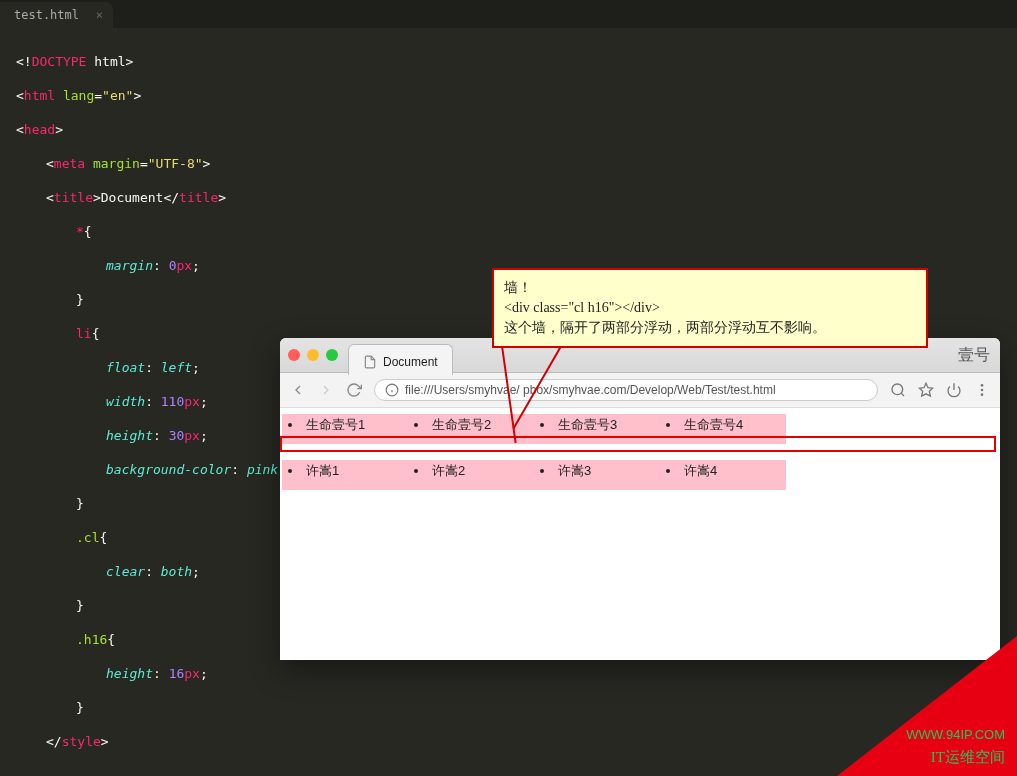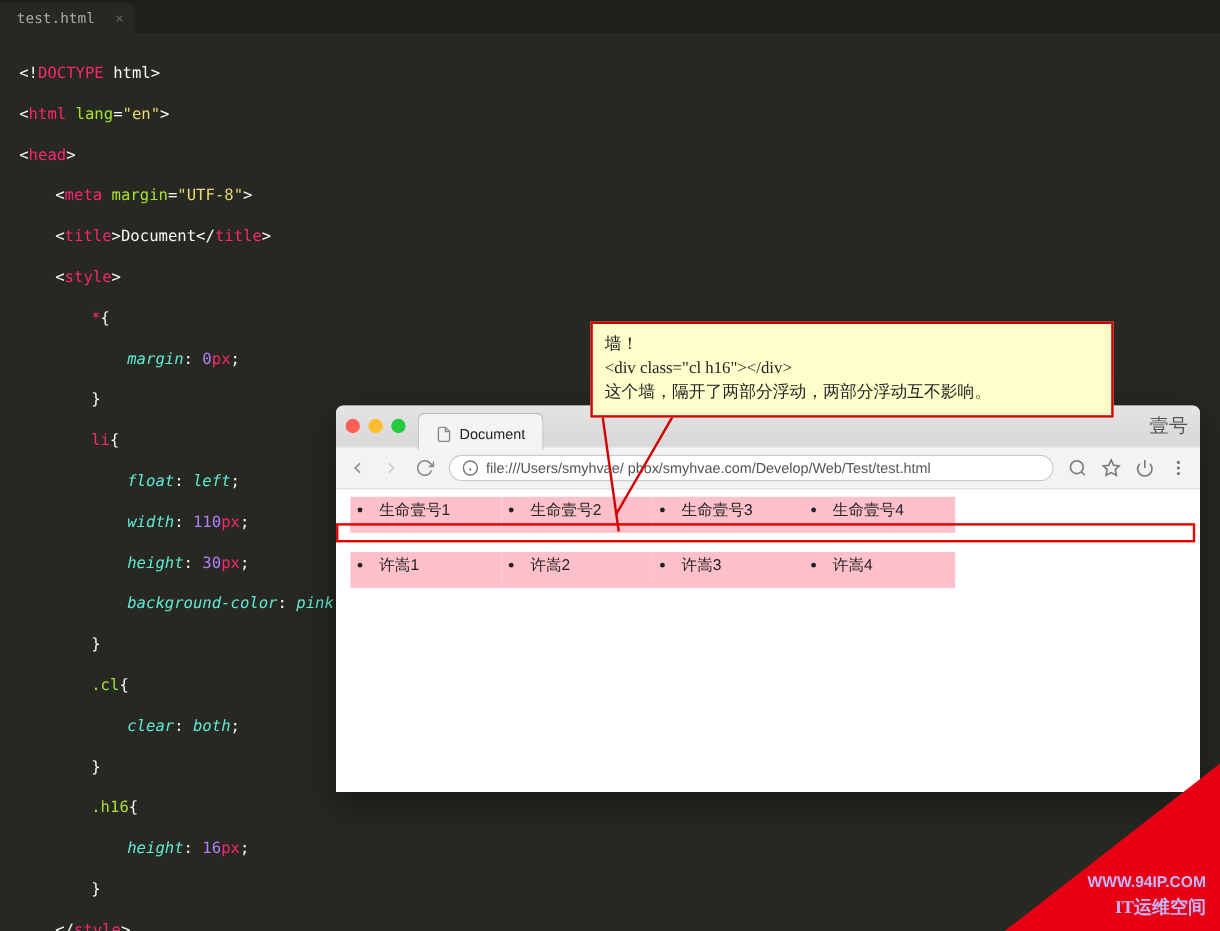--- a/index.html
+++ b/index.html
@@ -31,59 +31,58 @@
 .btab { background:#f4f4f4; height:26px; margin-top:8px; border-radius:6px 6px 0 0; padding:4px 14px 0; font-size:12px; display:flex; align-items:center; gap:6px; border:1px solid #bbb; border-bottom:none;}
 .btab svg{width:14px;height:14px;}
 .profile{position:absolute;right:10px;font-size:16px;color:#555;}
 .addr { height:34px; background:#f4f3f4; display:flex; align-items:center; padding:0 10px; gap:12px; border-bottom:1px solid #ddd;}
 .nav-ico{width:16px;height:16px;color:#888;cursor:pointer;}
 .nav-ico.dis{color:#ccc;cursor:default;}
 .urlbox{flex:1;display:flex;align-items:center;gap:6px;border:1px solid #ccc;border-radius:15px;padding:3px 10px;font-size:12px;color:#555;background:#fff;}
 .urlbox svg{width:14px;height:14px;color:#777;}
 .icon-btn{width:16px;height:16px;color:#777;}
 
-.page { background:#fff; padding:6px 0 170px 12px; position:relative; }
+.page { background:#fff; padding:6px 0 170px 2px; position:relative; }
 .page ul{list-style:disc; margin:0; padding:0;}
 .page li{float:left;width:120px;height:30px;background:pink;font-size:13px; list-style-position:inside; padding-left:6px; line-height:22px;}
 .cl{clear:both;}
 .h16{height:16px;}
 
 
 .wall-hl{ position:absolute; left:0px; top:28px; width:716px; height:16px; border:2px solid #e60000; box-sizing:border-box; pointer-events:none;}
 
 
 .callout { position:absolute; left:492px; top:268px; width:412px; background:#ffffcc; border:2px solid #d00000; padding:8px 10px; font-family:"SimSun","宋体",serif; font-size:14px; line-height:20px; color:#222; z-index:5;}
 
 .lead{position:absolute;z-index:4;}
 .lead.line1{left:501px;top:346px;width:2px;height:98px;background:#d00000;transform-origin:top left;transform:rotate(-8deg);}
 .lead.line2{left:560px;top:346px;width:2px;height:95px;background:#d00000;transform-origin:top left;transform:rotate(30deg);}
 
 
 .wm-tri{position:absolute;right:0;bottom:0;width:0;height:0;border-left:180px solid transparent;border-bottom:140px solid #e60012;z-index:10;}
-.wm-txt{position:absolute;right:12px;bottom:8px;z-index:11;color:#c4b5fd;font-weight:bold;font-family:Arial;text-align:right;line-height:22px;}
+.wm-txt{position:absolute;right:12px;bottom:8px;z-index:11;color:#22c55e;font-weight:normal;font-family:Arial;text-align:right;line-height:22px;}
 .wm-txt .l1{font-size:13px;}
 .wm-txt .l2{font-size:15px;font-family:"Microsoft YaHei";}
 </style>
 </head>
 <body>
 
 <div class="tab-bar">
   <div class="tab">
     <span>test.html</span>
     <span class="tab-close">×</span>
   </div>
 </div>
 
 <div class="editor">
 <div><span class="p-white">&lt;!</span><span class="p-red">DOCTYPE</span><span class="p-white"> html&gt;</span></div>
 <div><span class="p-white">&lt;</span><span class="p-red">html</span><span> </span><span class="p-green">lang</span><span class="p-white">=</span><span class="p-yellow">"en"</span><span class="p-white">&gt;</span></div>
 <div><span class="p-white">&lt;</span><span class="p-red">head</span><span class="p-white">&gt;</span></div>
 <div class="ind1"><span class="p-white">&lt;</span><span class="p-red">meta</span><span> </span><span class="p-green">margin</span><span class="p-white">=</span><span class="p-yellow">"UTF-8"</span><span class="p-white">&gt;</span></div>
 <div class="ind1"><span class="p-white">&lt;</span><span class="p-red">title</span><span class="p-white">&gt;</span><span class="p-white">Document</span><span class="p-white">&lt;/</span><span class="p-red">title</span><span class="p-white">&gt;</span></div>
-<div class="ind1"><span class="p-white">&lt;</span><span class="p-red">style</span><span class="p-white">&gt;</span></div>
 <div class="ind2"><span class="p-red">*</span><span class="p-white">{</span></div>
 <div class="ind3"><span class="p-blue">margin</span><span class="p-white">: </span><span class="p-purple">0</span><span class="p-red">px</span><span class="p-white">;</span></div>
 <div class="ind2"><span class="p-white">}</span></div>
 <div class="ind2"><span class="p-red">li</span><span class="p-white">{</span></div>
 <div class="ind3"><span class="p-blue">float</span><span class="p-white">: </span><span class="p-blue">left</span><span class="p-white">;</span></div>
 <div class="ind3"><span class="p-blue">width</span><span class="p-white">: </span><span class="p-purple">110</span><span class="p-red">px</span><span class="p-white">;</span></div>
 <div class="ind3"><span class="p-blue">height</span><span class="p-white">: </span><span class="p-purple">30</span><span class="p-red">px</span><span class="p-white">;</span></div>
 <div class="ind3"><span class="p-blue">background-color</span><span class="p-white">: </span><span class="p-blue">pink</span><span class="p-white">;</span></div>
 <div class="ind2"><span class="p-white">}</span></div>
 <div class="ind2"><span class="p-green">.cl</span><span class="p-white">{</span></div>

